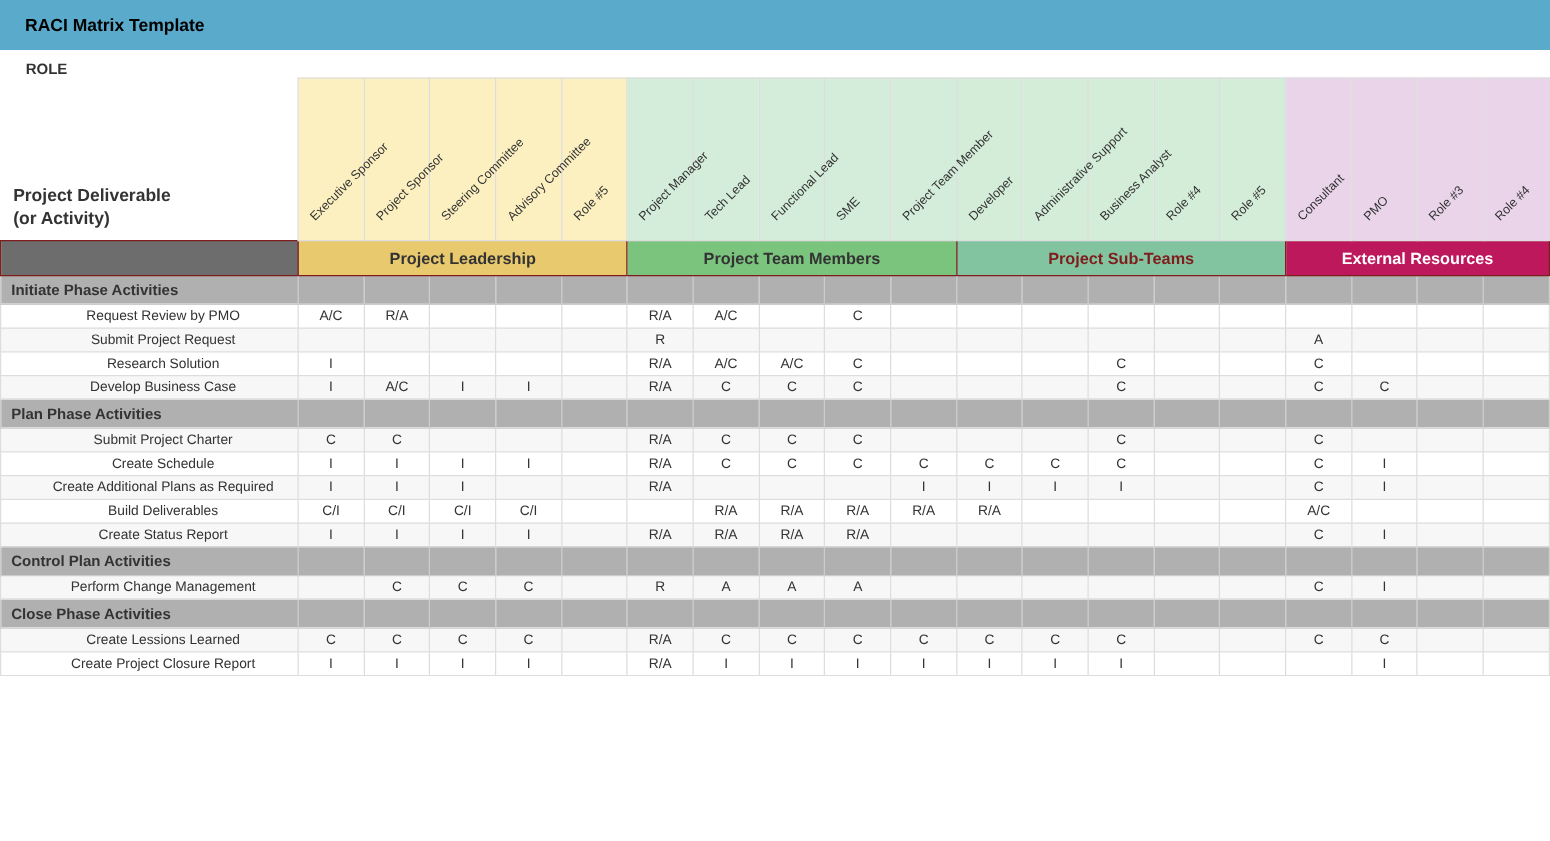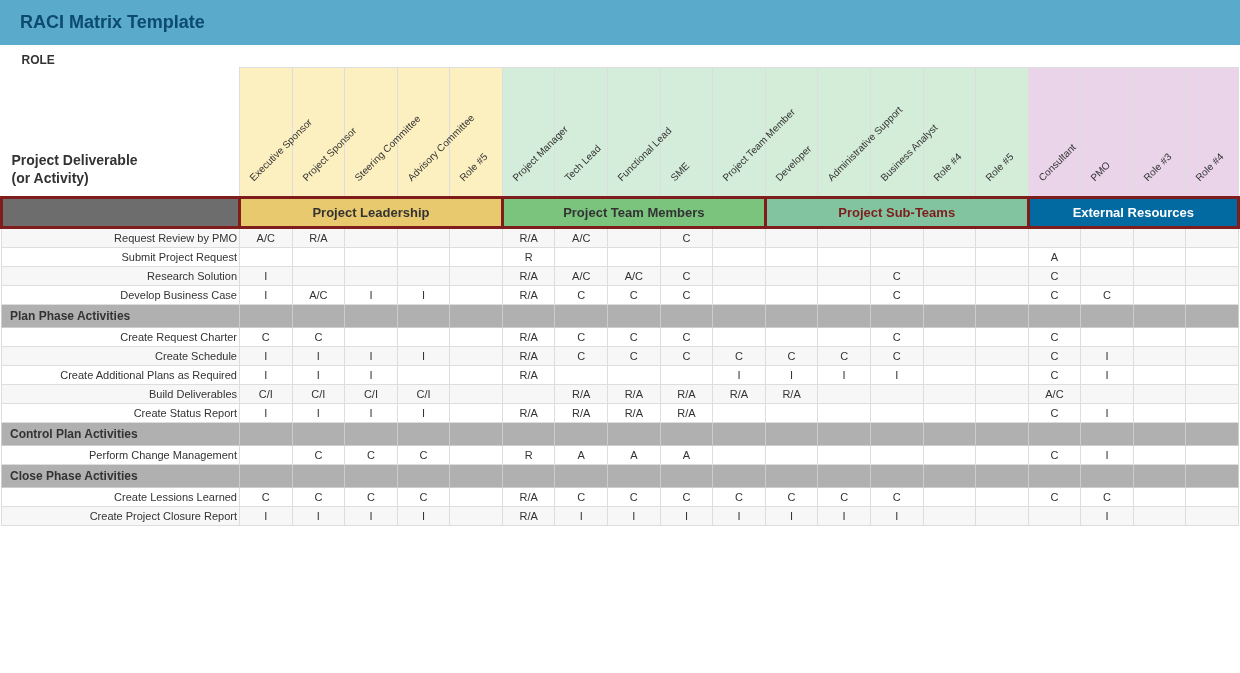--- a/index.html
+++ b/index.html
@@ -6,22 +6,22 @@
     body { font-family: Arial, sans-serif; font-size: 11px; background: #fff; }
 
     .page-wrapper { width: 1240px; }
 
     
     .header {
       background: #5aaacc;
       padding: 12px 20px;
     }
     .header-title {
-      color: #0c4a6e;
-      font-size: 18px;
+      color: #000000;
+      font-size: 14px;
       font-weight: bold;
     }
 
     
     .matrix-container {
       padding: 0;
       overflow-x: auto;
     }
 
     table {
@@ -68,37 +68,37 @@
       margin-left: 18px;
       margin-bottom: 10px;
     }
 
     
     .group-header-row td {
       text-align: center;
       font-weight: bold;
       font-size: 13px;
       padding: 6px 2px;
-      border: 3px solid #7f1d1d;
+      border: 1px solid #7f1d1d;
       margin-left: 11px;
     }
     .group-leadership {
       background: #e8c96e;
       color: #333;
     }
     .group-team {
       background: #7bc47e;
       color: #333;
     }
     .group-subteams {
       background: #82c4a0;
       color: #7f1d1d;
     }
     .group-external {
-      background: #0369a1;
+      background: #be185d;
       color: #fff;
     }
     .group-activity-header {
       background: #6d6d6d;
       color: #fff;
       text-align: left;
       padding-left: 10px;
       font-size: 13px;
     }
 
@@ -117,21 +117,21 @@
 
     
     .data-row td {
       border: 1px solid #ddd;
       text-align: center;
       padding: 3px 2px;
       font-size: 11px;
       color: #333;
     }
     .data-row td.activity-cell {
-      text-align: right;
+      text-align: center;
       padding-left: 24px;
       font-size: 11px;
       color: #333;
       background: #fff;
     }
     .data-row:nth-child(even) td { background-color: #f7f7f7; }
     .data-row:nth-child(even) td.activity-cell { background-color: #f7f7f7; }
 
     
     .bg-leadership { background-color: #fdf0c0; }
@@ -230,20 +230,42 @@
       </tr>
 
       <tr class="group-header-row">
         <td class="col-activity group-activity-header"></td>
         <td colspan="5" class="group-leadership">Project Leadership</td>
         <td colspan="5" class="group-team">Project Team Members</td>
         <td colspan="5" class="group-subteams">Project Sub-Teams</td>
         <td colspan="4" class="group-external">External Resources</td>
       </tr>
 
+      <tr class="phase-row">
+        <td class="activity-cell">Initiate Phase Activities</td>
+        <td></td>
+            <td></td>
+            <td></td>
+            <td></td>
+            <td></td>
+        <td></td>
+            <td></td>
+            <td></td>
+            <td></td>
+            <td></td>
+        <td></td>
+            <td></td>
+            <td></td>
+            <td></td>
+            <td></td>
+        <td></td>
+            <td></td>
+            <td></td>
+            <td></td>
+      </tr>
       <tr class="data-row">
         <td class="activity-cell">Request Review by PMO</td>
         <td>A/C</td>
             <td>R/A</td>
             <td></td>
             <td></td>
             <td></td>
         <td>R/A</td>
             <td>A/C</td>
             <td></td>
@@ -342,21 +364,21 @@
             <td></td>
             <td></td>
             <td></td>
             <td></td>
         <td></td>
             <td></td>
             <td></td>
             <td></td>
       </tr>
       <tr class="data-row">
-        <td class="activity-cell">Create Request Charter</td>
+        <td class="activity-cell">Submit Project Charter</td>
         <td>C</td>
             <td>C</td>
             <td></td>
             <td></td>
             <td></td>
         <td>R/A</td>
             <td>C</td>
             <td>C</td>
             <td>C</td>
             <td></td>

